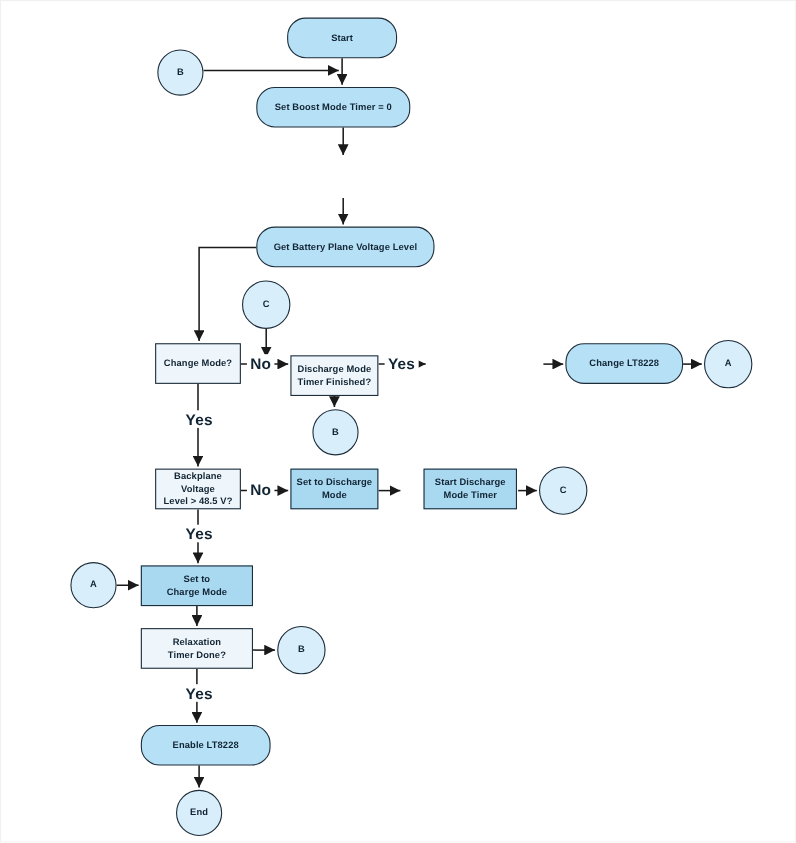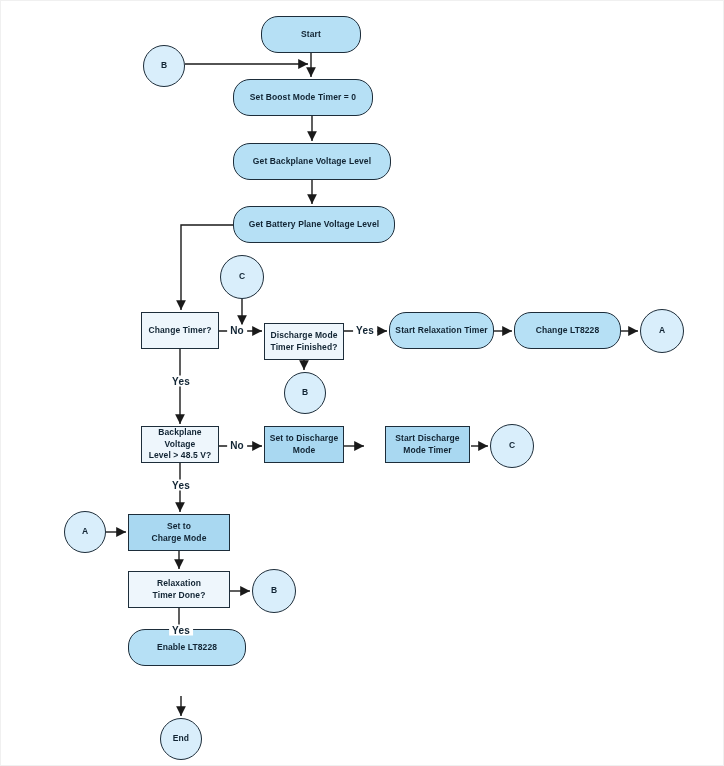--- a/index.html
+++ b/index.html
@@ -30,21 +30,21 @@
   .decision{background:var(--decision-fill,#eef6fc);}
   .circle{
     border-radius:50%;
     background:var(--circle-fill,#d9eefb);
   }
   .edge-label{
     position:absolute;
     transform:translate(-50%,-50%);
     background:#fff;
     padding:0 3px;
-    font-size:10px;font-weight:bold;
+    font-size:14px;font-weight:bold;
     color:var(--text,#112433);
     letter-spacing:.2px;
   }
   .wire{stroke:var(--line,#1a1a1a);stroke-width:1.4;fill:none;}
 </style>
 </head>
 <body>
 
 <div id="canvas">
 
@@ -74,49 +74,47 @@
     <path class="wire" d="M178,550 L178,568" marker-end="url(#arrow)"></path>
     <path class="wire" d="M229,590 L249,590" marker-end="url(#arrow)"></path>
     <path class="wire" d="M178,607 L178,656" marker-end="url(#arrow)"></path>
     <path class="wire" d="M180,695 L180,715" marker-end="url(#arrow)"></path>
   </svg>
 
   <div class="node process" style="left:260px;top:15px;width:100px;height:37px">Start</div>
 
   <div class="node process" style="left:232px;top:78px;width:140px;height:37px">Set Boost Mode Timer = 0</div>
 
-  <div class="node process" style="left:232px;top:142px;width:158px;height:37px">Get Backplane Voltage Level</div>
 
   <div class="node process" style="left:232px;top:205px;width:162px;height:37px">Get Battery Plane Voltage Level</div>
 
-  <div class="node decision" style="left:140px;top:311px;width:78px;height:37px">Change Timer?</div>
+  <div class="node decision" style="left:140px;top:311px;width:78px;height:37px">Change Mode?</div>
 
   <div class="node decision" style="left:263px;top:322px;width:80px;height:37px">Discharge Mode
 Timer Finished?</div>
 
-  <div class="node process" style="left:388px;top:311px;width:105px;height:37px">Start Relaxation Timer</div>
 
   <div class="node process" style="left:513px;top:311px;width:107px;height:37px">Change LT8228</div>
 
   <div class="node decision" style="left:140px;top:425px;width:78px;height:37px">Backplane Voltage
 Level &gt; 48.5 V?</div>
 
   <div class="node action" style="left:263px;top:425px;width:80px;height:37px">Set to Discharge
 Mode</div>
 
   <div class="node action" style="left:384px;top:425px;width:85px;height:37px">Start Discharge
 Mode Timer</div>
 
   <div class="node decision" style="left:127px;top:570px;width:102px;height:37px">Relaxation
 Timer Done?</div>
 
   <div class="node action" style="left:127px;top:513px;width:102px;height:37px">Set to
 Charge Mode</div>
 
-  <div class="node process" style="left:127px;top:628px;width:118px;height:37px">Enable LT8228</div>
+  <div class="node process" style="left:127px;top:658px;width:118px;height:37px">Enable LT8228</div>
 
   <div class="node circle" style="left:142px;top:44px;width:42px;height:42px">B</div>
 
   <div class="node circle" style="left:219px;top:254px;width:44px;height:44px">C</div>
 
   <div class="node circle" style="left:639px;top:308px;width:44px;height:44px">A</div>
 
   <div class="node circle" style="left:283px;top:371px;width:42px;height:42px">B</div>
 
   <div class="node circle" style="left:489px;top:423px;width:44px;height:44px">C</div>

